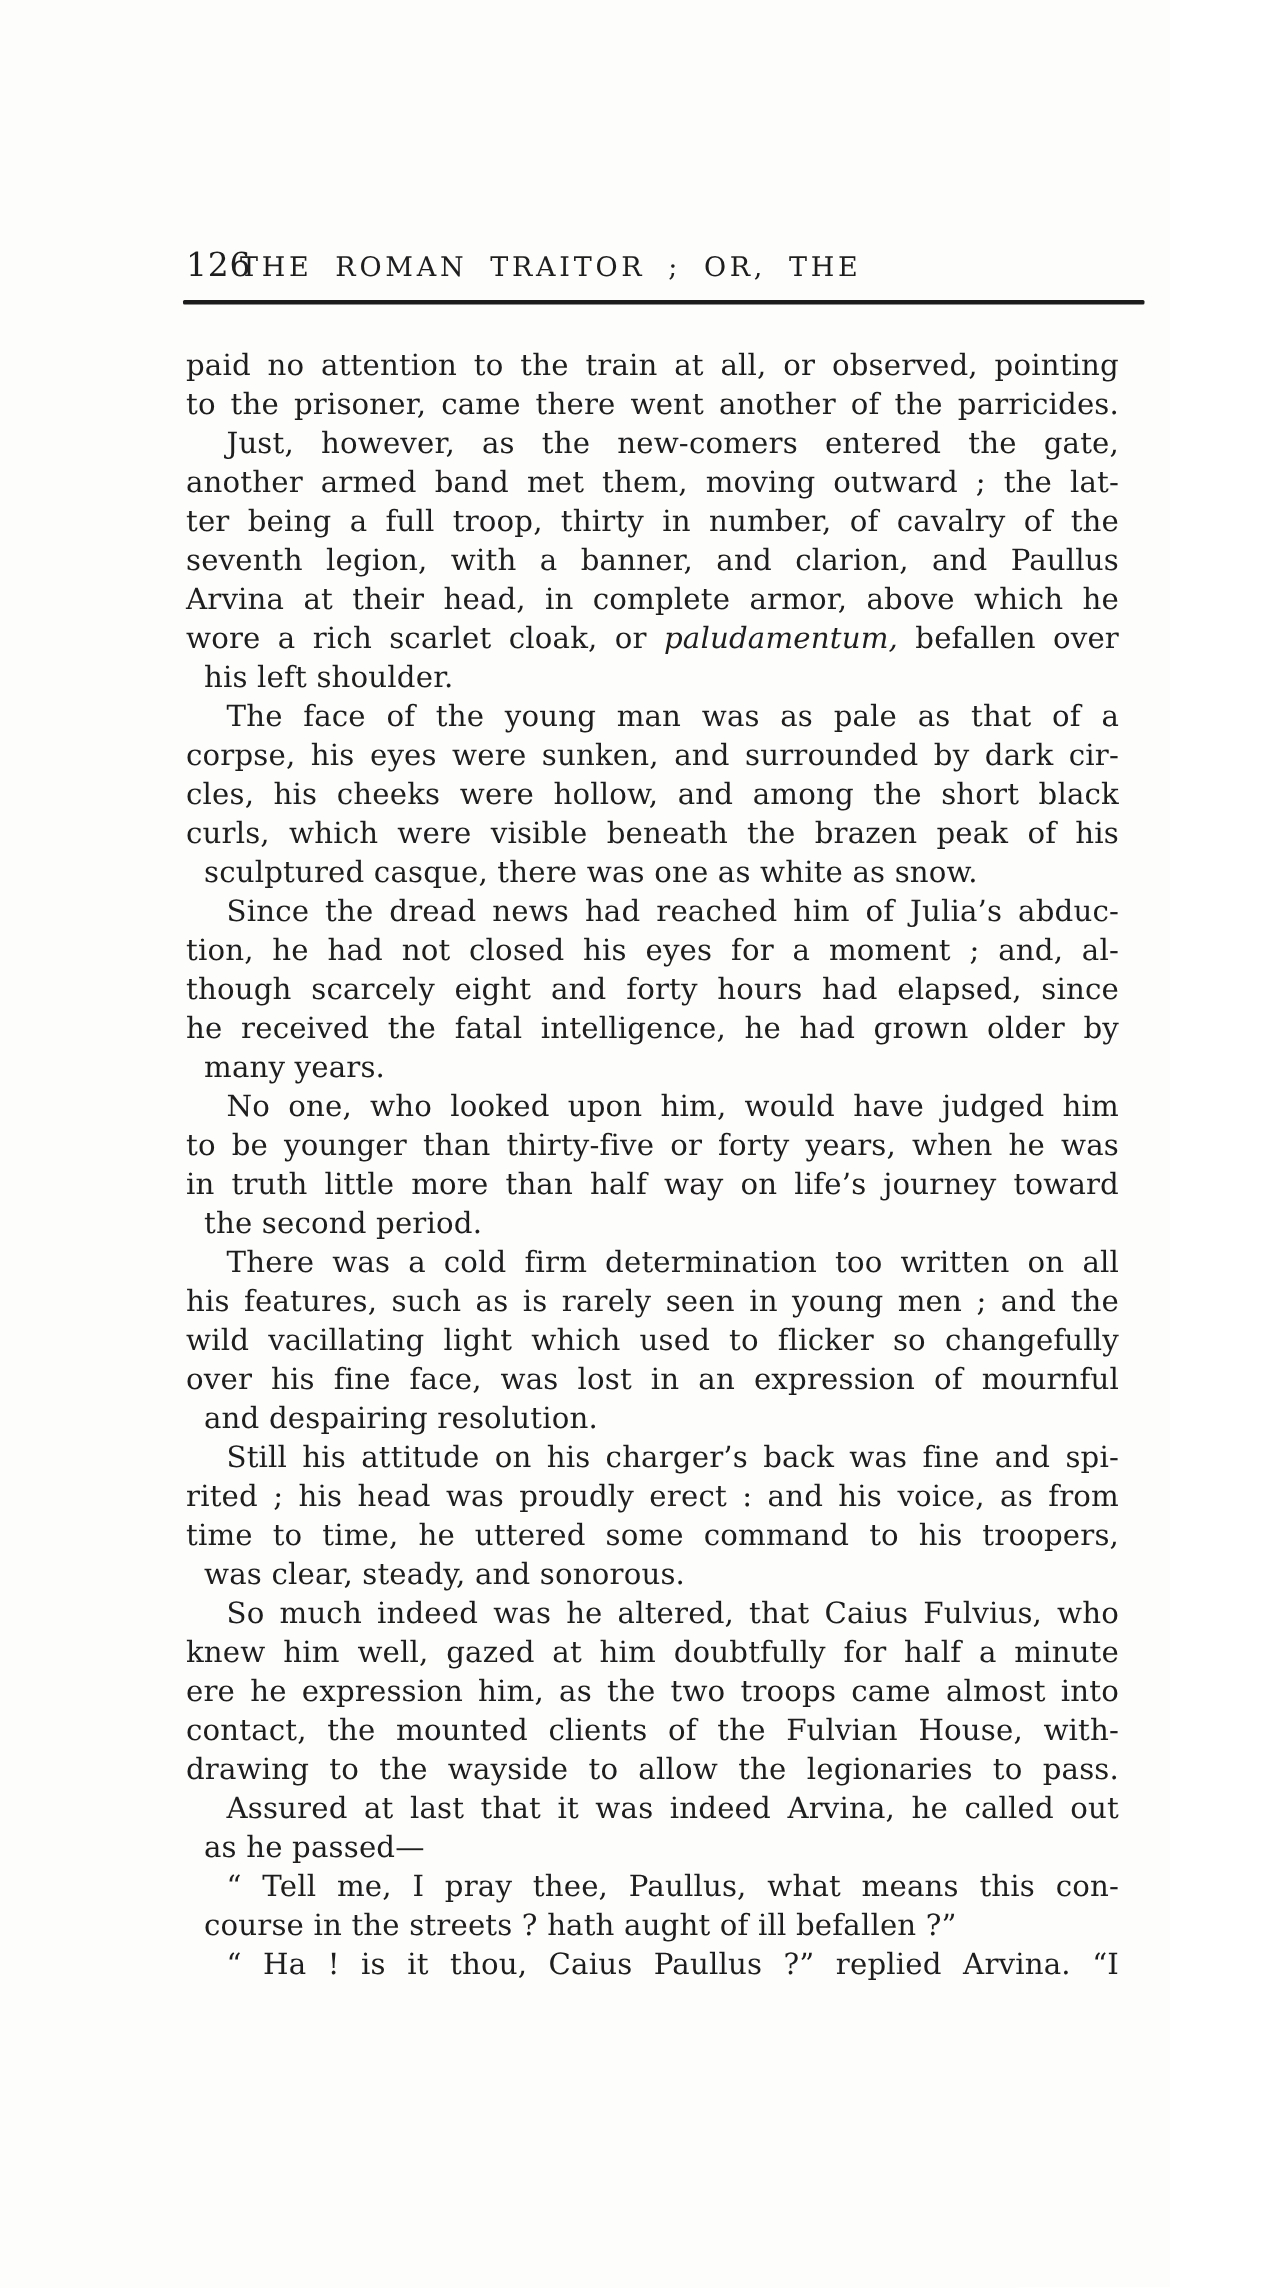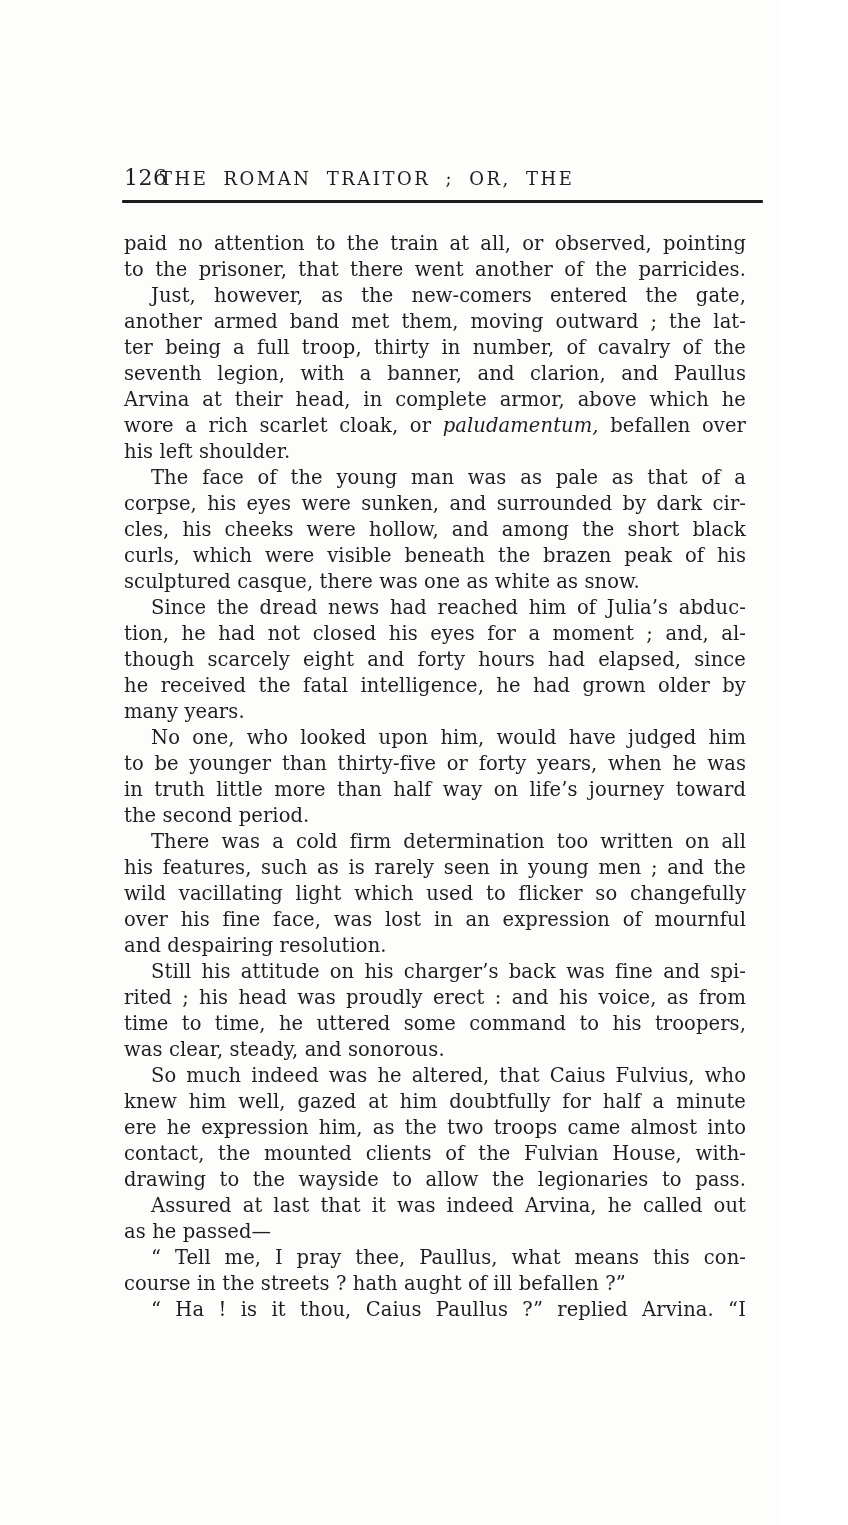--- a/index.html
+++ b/index.html
@@ -61,39 +61,40 @@
     line-height: 26px;
     letter-spacing: 0.1px;
   }
   .paragraph { margin: 0; }
   .line {
     text-align: justify;
     text-align-last: justify;
   }
   .line.natural {
     text-align-last: left;
+    margin-left: 12px;
   }
   .line.indent {
     text-indent: 27px;
   }
   .line i { font-style: italic; }
 </style>
 </head>
 <body>
 
 <div class="page">
   <div class="header">
     <span class="page-number">126</span>
     <span class="running-title">THE ROMAN TRAITOR ; OR, THE</span>
   </div>
   <div class="rule"></div>
   <div class="body-text">
       <div class="paragraph">
         <div class="line"><span>paid no attention to the train at all, or observed, pointing</span></div>
-        <div class="line"><span>to the prisoner, that there went another of the parricides.</span></div>
+        <div class="line"><span>to the prisoner, came there went another of the parricides.</span></div>
       </div>
       <div class="paragraph">
         <div class="line indent"><span>Just, however, as the new-comers entered the gate,</span></div>
         <div class="line"><span>another armed band met them, moving outward ; the lat-</span></div>
         <div class="line"><span>ter being a full troop, thirty in number, of cavalry of the</span></div>
         <div class="line"><span>seventh legion, with a banner, and clarion, and Paullus</span></div>
         <div class="line"><span>Arvina at their head, in complete armor, above which he</span></div>
         <div class="line"><span>wore a rich scarlet cloak, or </span><i>paludamentum,</i><span> befallen over</span></div>
         <div class="line natural"><span>his left shoulder.</span></div>
       </div>

